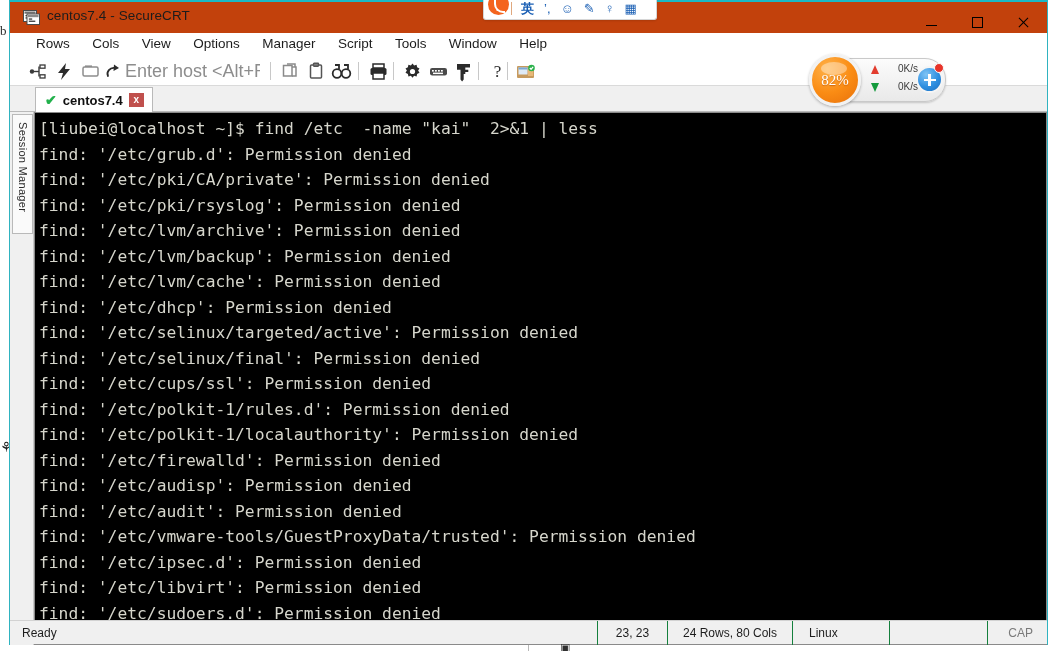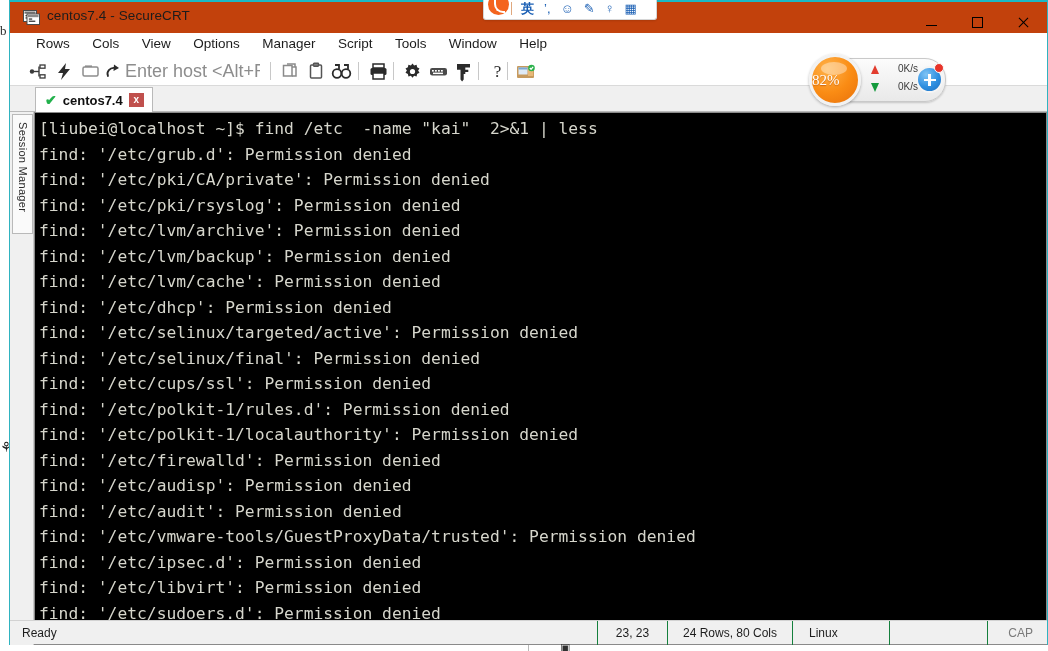--- a/index.html
+++ b/index.html
@@ -197,20 +197,21 @@
   #speed-ball .gloss {
     position: absolute;
     left: 9px; top: 5px;
     width: 26px; height: 13px;
     border-radius: 50%;
     background: rgba(255,255,255,0.38);
   }
   #speed-percent {
     position: absolute;
     left: 0; right: 0; top: 15px;
+    text-align: center;
     font-size: 15px;
     color: #ffffff;
     font-family: "Liberation Serif", serif;
     text-shadow: 0 1px 1px rgba(170,70,0,0.55);
   }
   .spd-row { position: absolute; left: 56px; height: 17px; }
   #spd-up   { top: 3px; }
   #spd-down { top: 21px; }
   .spd-arrow {
     position: absolute;

